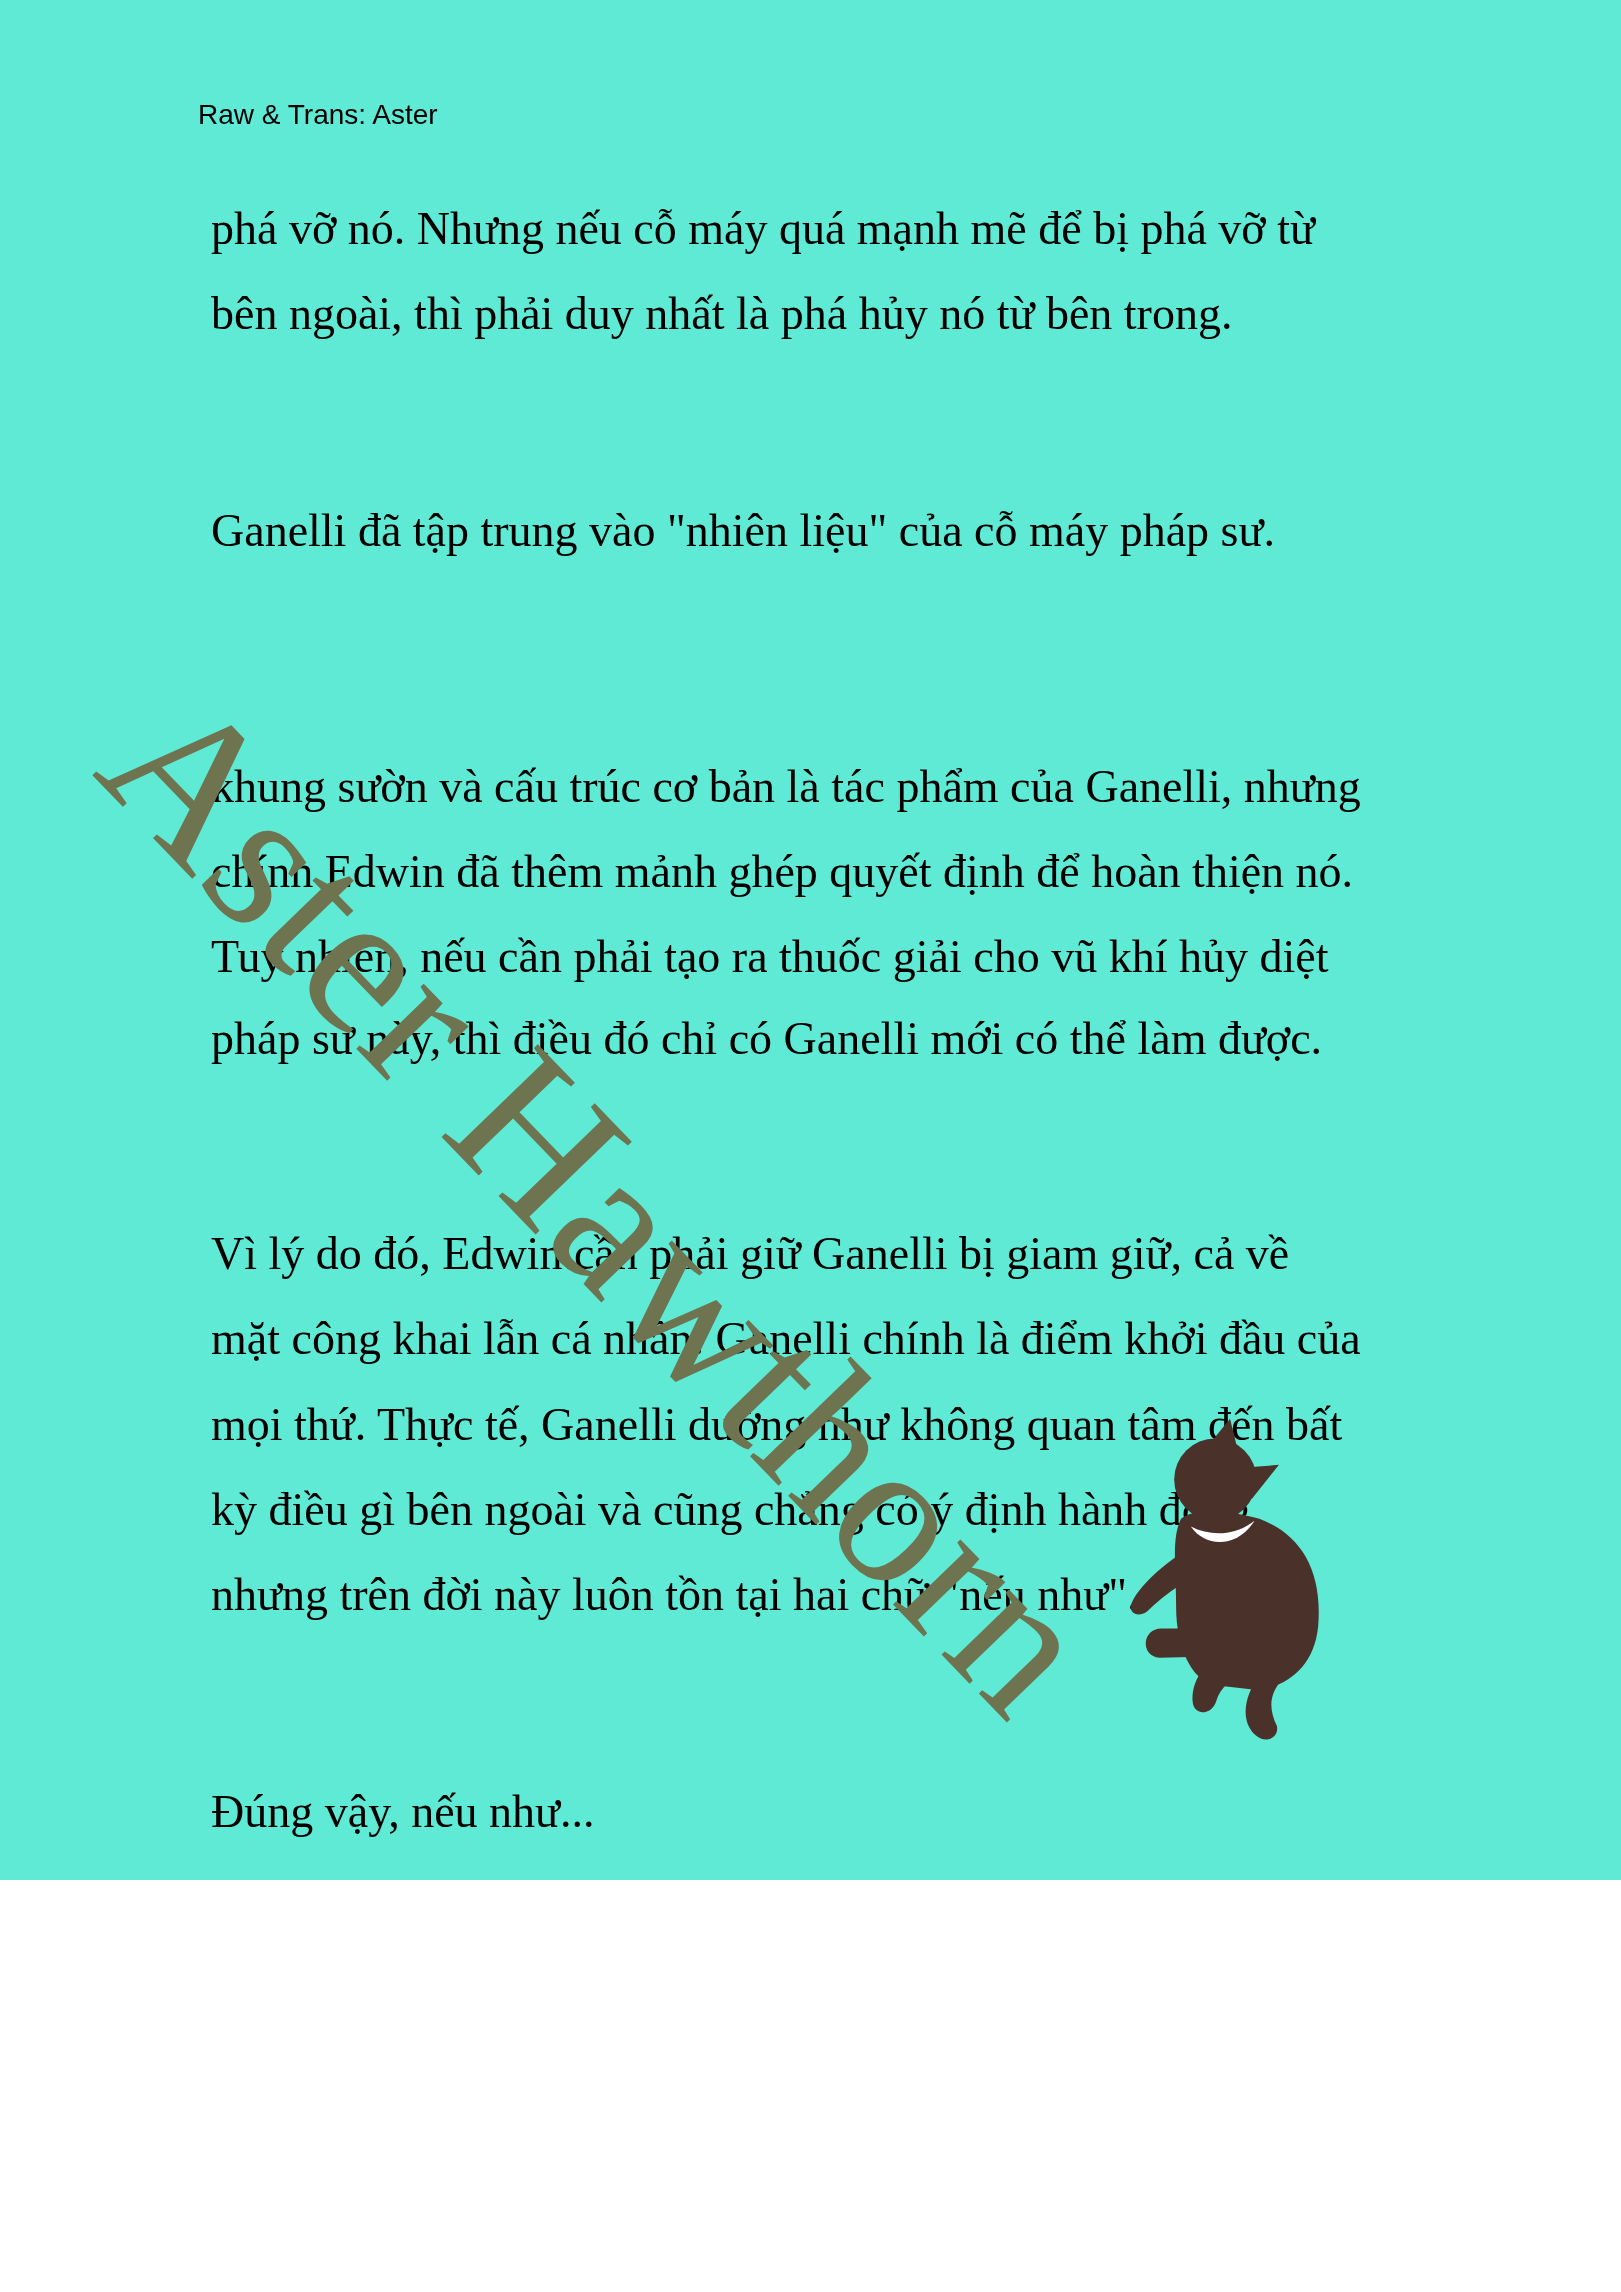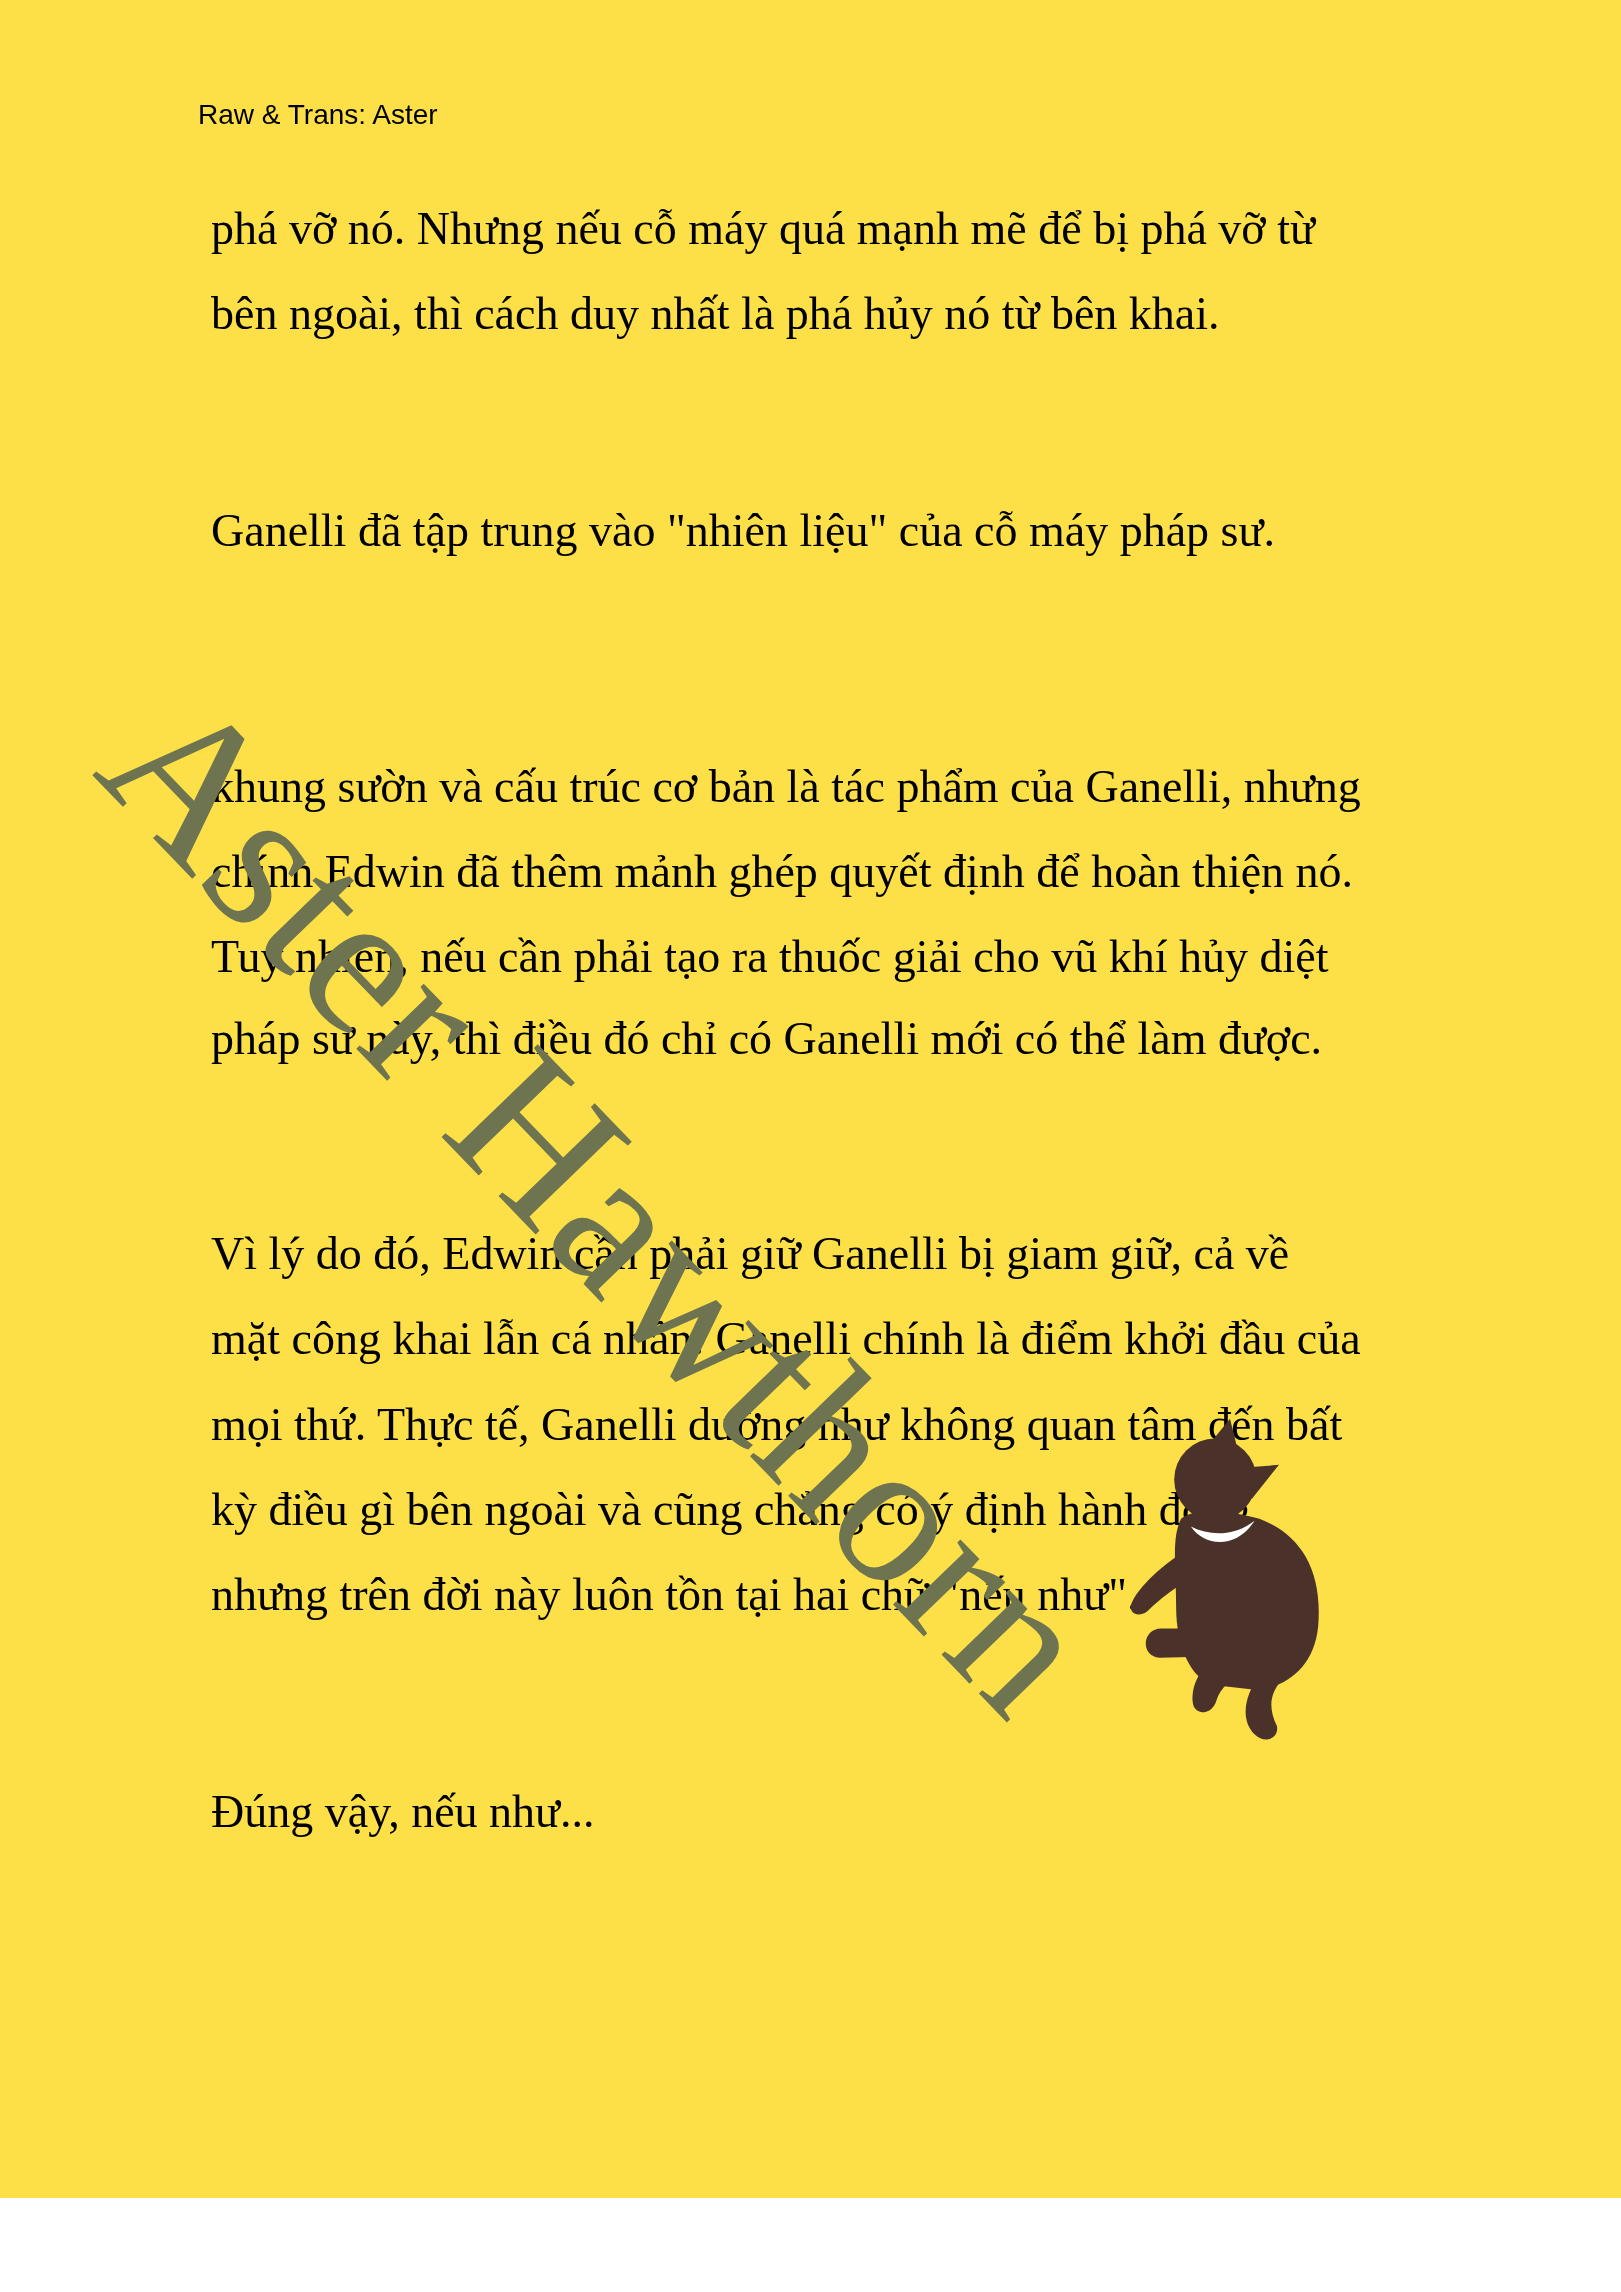--- a/index.html
+++ b/index.html
@@ -10,22 +10,22 @@
     body {
       width: 1621px;
       height: 2293px;
       position: relative;
       overflow: hidden;
     }
     .page {
       position: absolute;
       left: 0; top: 0;
       width: 1621px;
-      height: 2198px;
-      background: #fde047;
+      height: 1880px;
+      background: #5eead4;
     }
     .header {
       position: absolute;
       left: 198px;
       top: 98px;
       font-family: "Liberation Sans", sans-serif;
       font-size: 28px;
       line-height: 33px;
       color: #000000;
       white-space: nowrap;
@@ -64,21 +64,21 @@
     }
   </style>
 </head>
 <body>
 
 <div class="page">
 
   <div class="header">Raw &amp; Trans: Aster</div>
 
   <div class="line" style="top:202px">phá vỡ nó. Nhưng nếu cỗ máy quá mạnh mẽ để bị phá vỡ từ</div>
-  <div class="line" style="top:287px">bên ngoài, thì cách duy nhất là phá hủy nó từ bên khai.</div>
+  <div class="line" style="top:287px">bên ngoài, thì phải duy nhất là phá hủy nó từ bên trong.</div>
 
   <div class="line" style="top:504px">Ganelli đã tập trung vào "nhiên liệu" của cỗ máy pháp sư.</div>
   <div class="line" style="top:760px">khung sườn và cấu trúc cơ bản là tác phẩm của Ganelli, nhưng</div>
   <div class="line" style="top:845px">chính Edwin đã thêm mảnh ghép quyết định để hoàn thiện nó.</div>
   <div class="line" style="top:930px">Tuy nhiên, nếu cần phải tạo ra thuốc giải cho vũ khí hủy diệt</div>
   <div class="line" style="top:1012px">pháp sư này, thì điều đó chỉ có Ganelli mới có thể làm được.</div>
 
   <div class="line" style="top:1227px">Vì lý do đó, Edwin cần phải giữ Ganelli bị giam giữ, cả về</div>
   <div class="line" style="top:1312px">mặt công khai lẫn cá nhân. Ganelli chính là điểm khởi đầu của</div>
   <div class="line" style="top:1398px">mọi thứ. Thực tế, Ganelli dường như không quan tâm đến bất</div>

